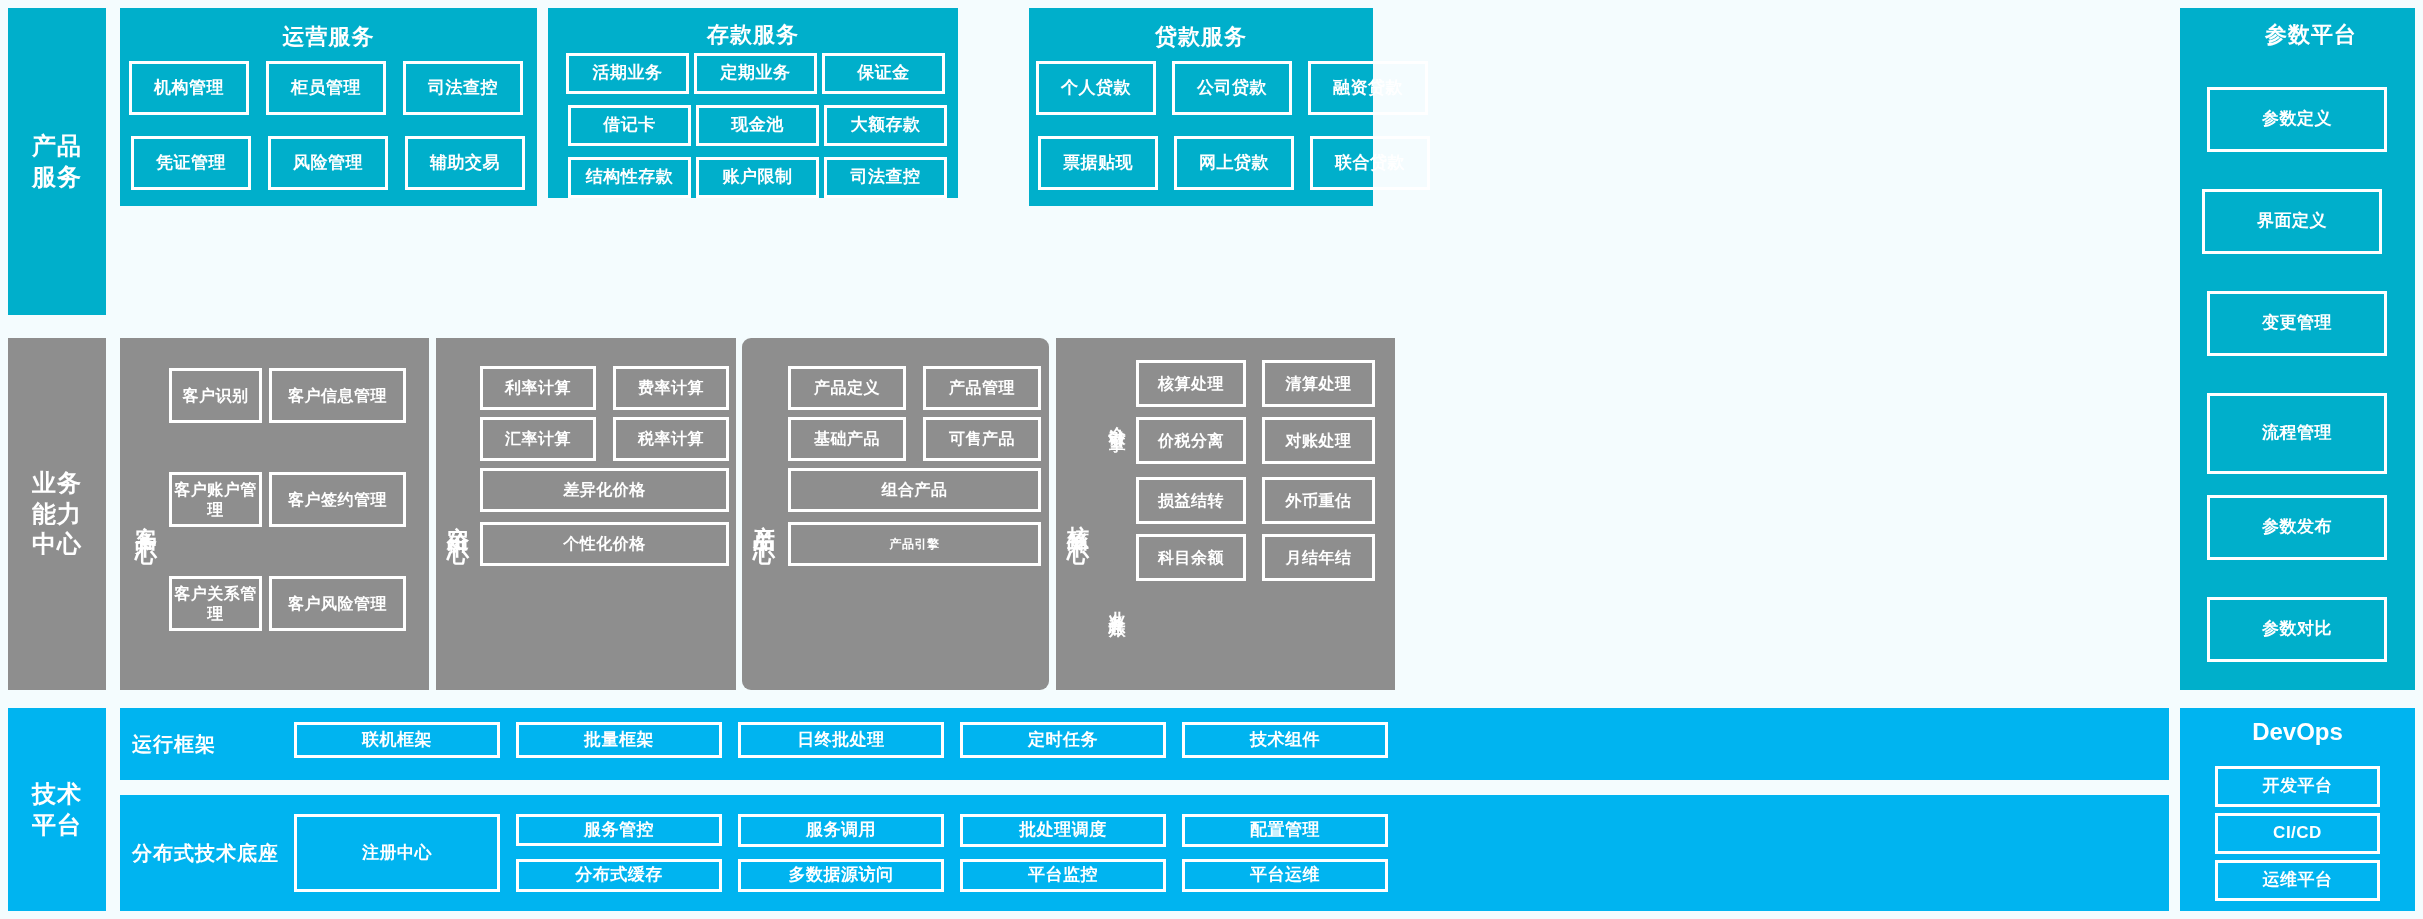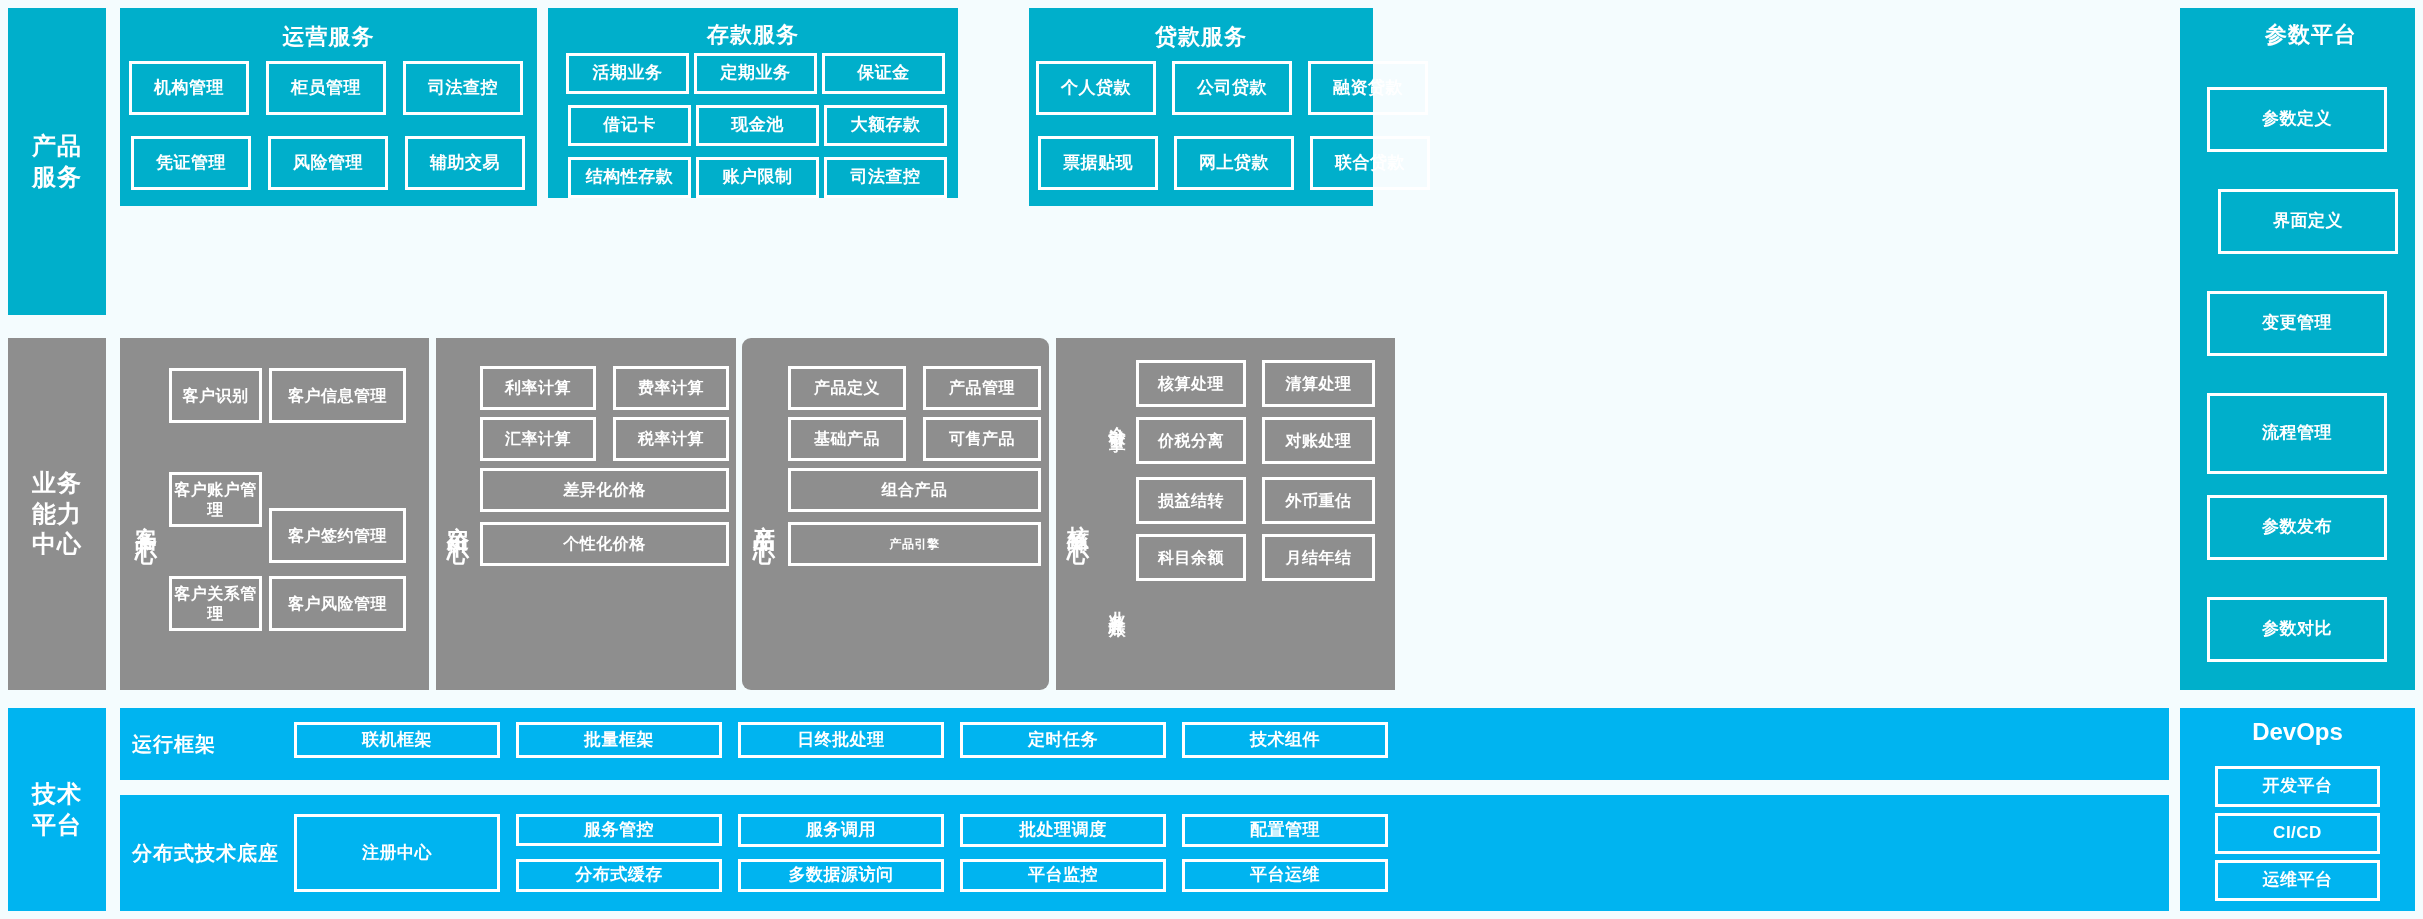--- a/index.html
+++ b/index.html
@@ -99,21 +99,21 @@
       <div>能力</div>
       <div>中心</div>
     </div>
   </div>
 
   <div class="band grey" style="left:120px;top:338px;width:309px;height:352px;">
     <div class="vlabel" style="left:6px;top:70px;width:40px;height:220px;font-size:22px;">客户中心</div>
     <div class="tile" style="left:49px;top:30px;width:93px;height:55px;font-size:16px;">客户识别</div>
     <div class="tile" style="left:149px;top:30px;width:137px;height:55px;font-size:16px;">客户信息管理</div>
     <div class="tile" style="left:49px;top:134px;width:93px;height:55px;font-size:16px;">客户账户管理</div>
-    <div class="tile" style="left:149px;top:134px;width:137px;height:55px;font-size:16px;margin-top:36px;">客户签约管理</div>
+    <div class="tile" style="left:149px;top:134px;width:137px;height:55px;font-size:16px;">客户签约管理</div>
     <div class="tile" style="left:49px;top:238px;width:93px;height:55px;font-size:16px;">客户关系管理</div>
     <div class="tile" style="left:149px;top:238px;width:137px;height:55px;font-size:16px;">客户风险管理</div>
   </div>
 
   <div class="band grey" style="left:436px;top:338px;width:300px;height:352px;">
     <div class="vlabel" style="left:4px;top:70px;width:36px;height:220px;font-size:22px;">定价中心</div>
     <div class="tile" style="left:44px;top:28px;width:116px;height:44px;font-size:16px;">利率计算</div>
     <div class="tile" style="left:177px;top:28px;width:116px;height:44px;font-size:16px;">费率计算</div>
     <div class="tile" style="left:44px;top:79px;width:116px;height:44px;font-size:16px;">汇率计算</div>
     <div class="tile" style="left:177px;top:79px;width:116px;height:44px;font-size:16px;">税率计算</div>
@@ -170,21 +170,21 @@
     <div class="tile" style="left:1062px;top:19px;width:206px;height:33px;font-size:17px;">配置管理</div>
     <div class="tile" style="left:396px;top:64px;width:206px;height:33px;font-size:17px;">分布式缓存</div>
     <div class="tile" style="left:618px;top:64px;width:206px;height:33px;font-size:17px;">多数据源访问</div>
     <div class="tile" style="left:840px;top:64px;width:206px;height:33px;font-size:17px;">平台监控</div>
     <div class="tile" style="left:1062px;top:64px;width:206px;height:33px;font-size:17px;">平台运维</div>
   </div>
 
   <div class="band cyan" style="left:2180px;top:8px;width:235px;height:682px;">
     <div class="grouptitle" style="top:12px;font-size:22px;padding-left:27px;">参数平台</div>
     <div class="tile" style="left:27px;top:79px;width:180px;height:65px;font-size:17px;">参数定义</div>
-    <div class="tile" style="left:38px;top:181px;width:180px;height:65px;font-size:17px;">界面定义</div>
+    <div class="tile" style="left:22px;top:181px;width:180px;height:65px;font-size:17px;">界面定义</div>
     <div class="tile" style="left:27px;top:283px;width:180px;height:65px;font-size:17px;">变更管理</div>
     <div class="tile" style="left:27px;top:385px;width:180px;height:81px;font-size:17px;">流程管理</div>
     <div class="tile" style="left:27px;top:487px;width:180px;height:65px;font-size:17px;">参数发布</div>
     <div class="tile" style="left:27px;top:589px;width:180px;height:65px;font-size:17px;">参数对比</div>
   </div>
 
   <div class="band brightcyan" style="left:2180px;top:708px;width:235px;height:203px;">
     <div class="grouptitle" style="top:10px;font-size:24px;letter-spacing:0;">DevOps</div>
     <div class="tile" style="left:35px;top:58px;width:165px;height:41px;font-size:17px;">开发平台</div>
     <div class="tile" style="left:35px;top:105px;width:165px;height:41px;font-size:17px;">CI/CD</div>

